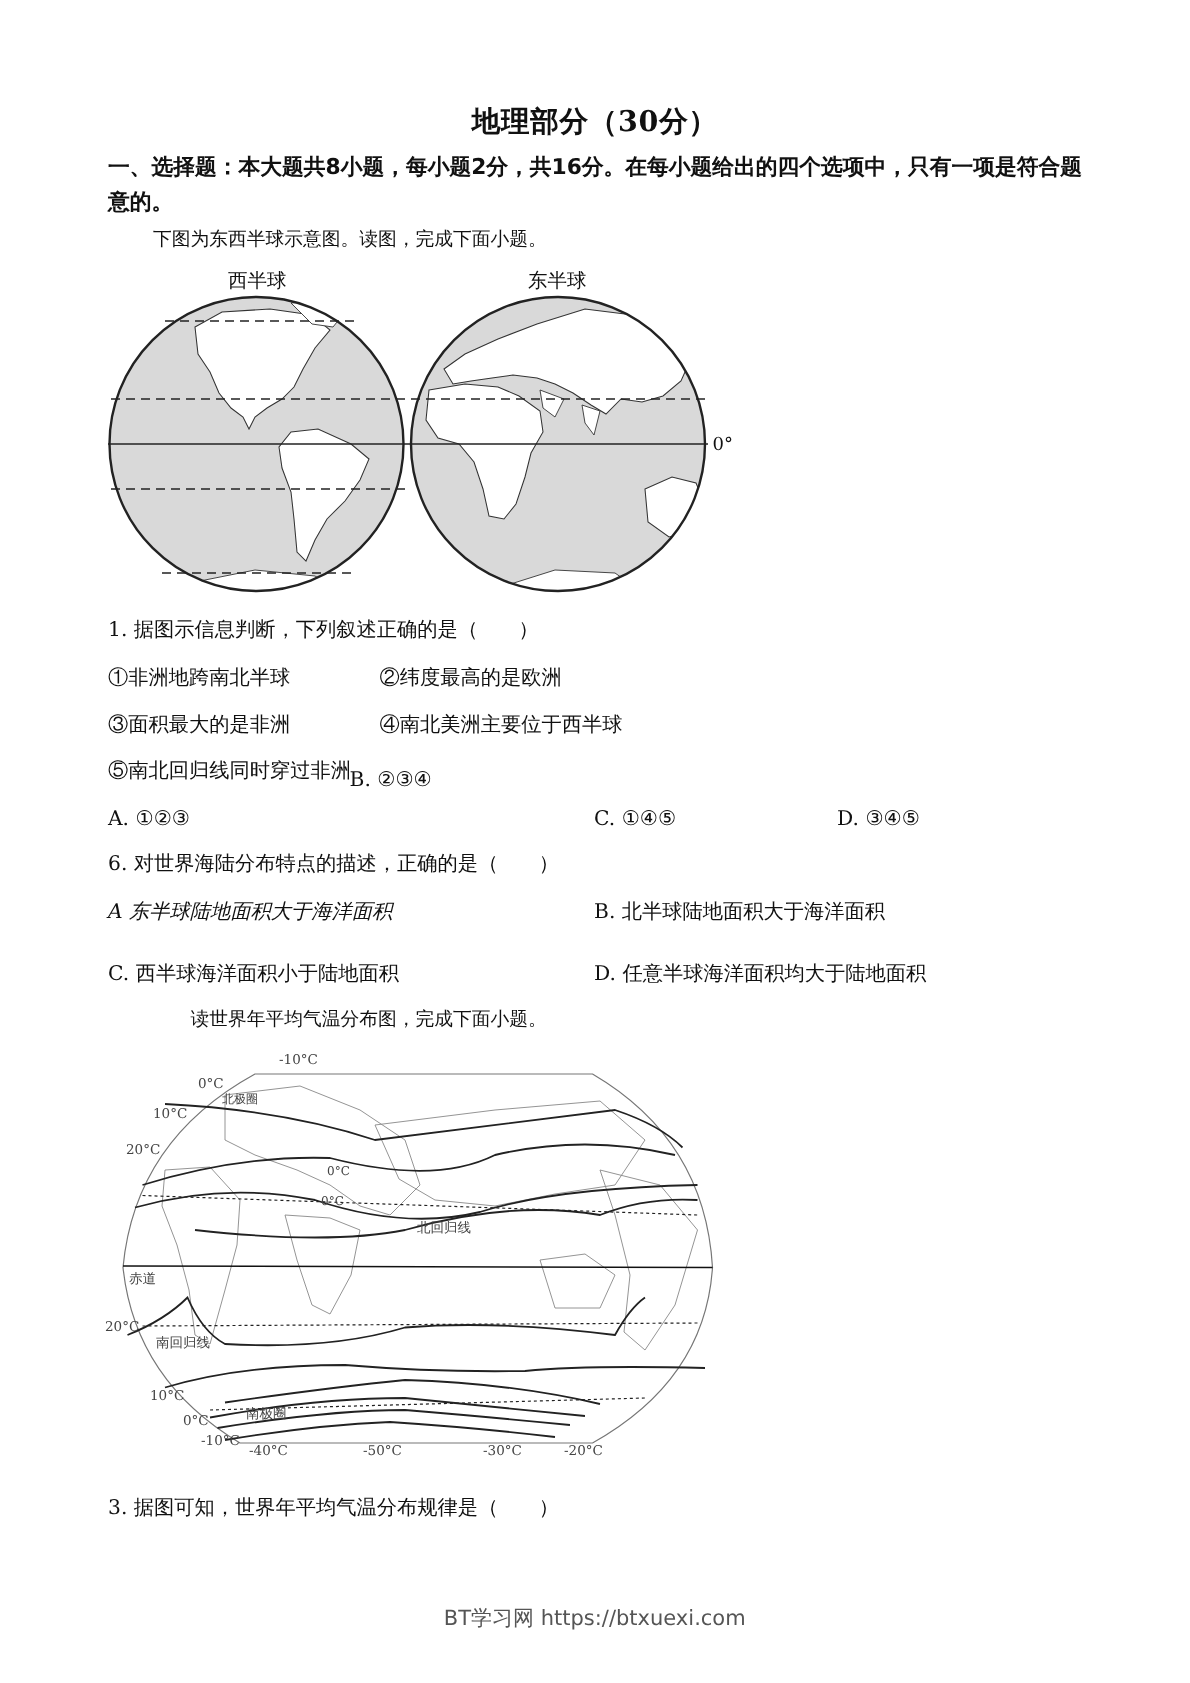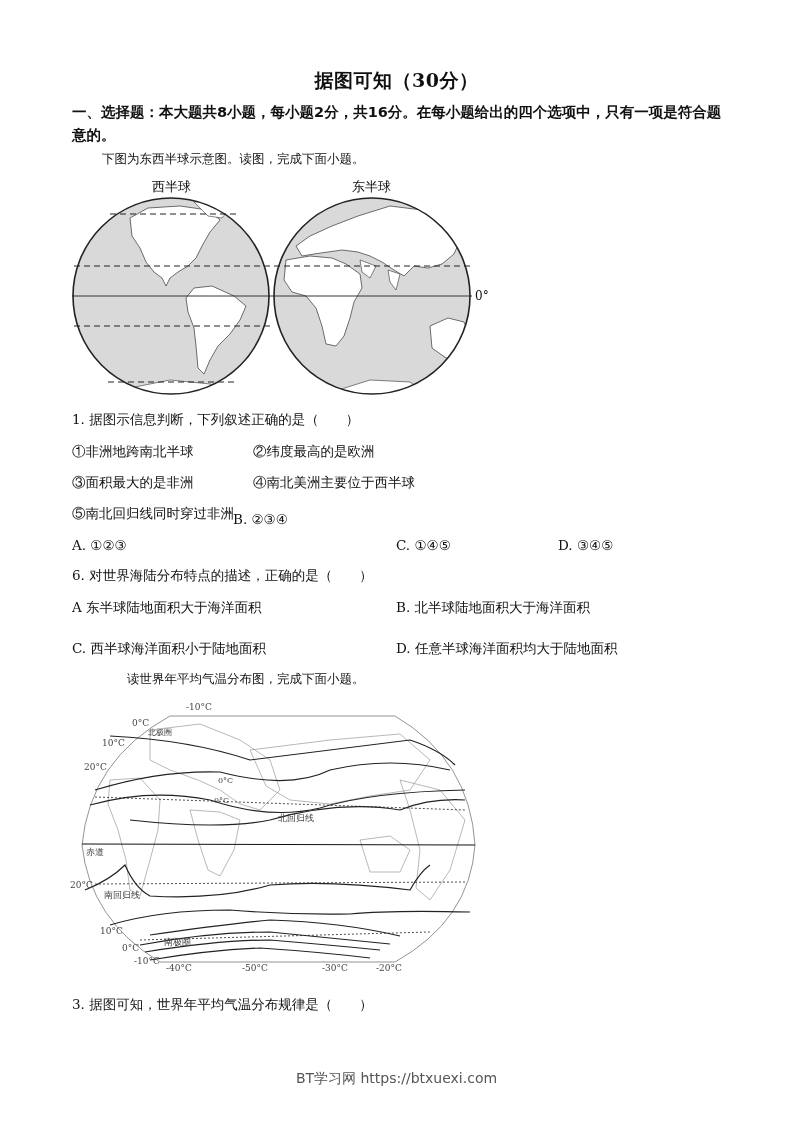--- a/index.html
+++ b/index.html
@@ -24,21 +24,21 @@
   .ans { font-size: 13.5px; }
   .footer {
     left: 0; width: 793px; top: 1070px; text-align: center;
     font-family: "DejaVu Sans", "Liberation Sans", sans-serif;
     font-size: 14px; color: #555;
   }
 </style>
 </head>
 <body>
 
-<div class="abs title">据图可知（30分）</div>
+<div class="abs title">地理部分（30分）</div>
 
 <div class="abs section-head">一、选择题：本大题共8小题，每小题2分，共16分。在每小题给出的四个选项中，只有一项是符合题意的。</div>
 
 <div class="abs intro" style="top:151px;">下图为东西半球示意图。读图，完成下面小题。</div>
 
 <div class="abs" style="left:70px; top:172px; width:430px; height:225px;">
   <span class="abs caption" style="left:82px; top:6px;">西半球</span>
   <span class="abs caption" style="left:282px; top:6px;">东半球</span>
   <span class="abs" style="left:405px; top:117px; font-size:12px;">0°</span>
   <svg class="abs" style="left:0; top:24px;" width="410" height="200" viewBox="0 0 410 200">
@@ -92,21 +92,21 @@
 <div class="abs line" style="left:253px; top:443px;">②纬度最高的是欧洲</div>
 <div class="abs line" style="left:72px; top:474px;">③面积最大的是非洲</div>
 <div class="abs line" style="left:253px; top:474px;">④南北美洲主要位于西半球</div>
 <div class="abs line" style="left:72px; top:505px;">⑤南北回归线同时穿过非洲</div>
 <div class="abs ans" style="left:72px; top:537px;">A. ①②③</div>
 <div class="abs ans" style="left:233px; top:511px;">B. ②③④</div>
 <div class="abs ans" style="left:396px; top:537px;">C. ①④⑤</div>
 <div class="abs ans" style="left:558px; top:537px;">D. ③④⑤</div>
 
 <div class="abs line" style="left:72px; top:567px;">6. 对世界海陆分布特点的描述，正确的是（　　）</div>
-<div class="abs ans" style="left:72px; top:599px;">A  东半球陆地面积大于海洋面积</div>
+<div class="abs ans" style="left:72px; top:599px;font-style:italic;">A  东半球陆地面积大于海洋面积</div>
 <div class="abs ans" style="left:396px; top:599px;">B. 北半球陆地面积大于海洋面积</div>
 <div class="abs ans" style="left:72px; top:640px;text-align:right;">C. 西半球海洋面积小于陆地面积</div>
 <div class="abs ans" style="left:396px; top:640px;">D. 任意半球海洋面积均大于陆地面积</div>
 
 <div class="abs intro" style="top:671px;margin-left:25px;">读世界年平均气温分布图，完成下面小题。</div>
 
 <div class="abs" style="left:70px; top:700px; width:420px; height:275px;">
   <svg class="abs" style="left:0; top:0;" width="420" height="275" viewBox="0 0 420 275">
 
     <path d="M100 16 L325 16 Q400 60 405 145 Q400 220 325 262 L90 262 Q20 220 12 145 Q20 60 100 16 Z" fill="#fff" stroke="#777" stroke-width="0.8"></path>

